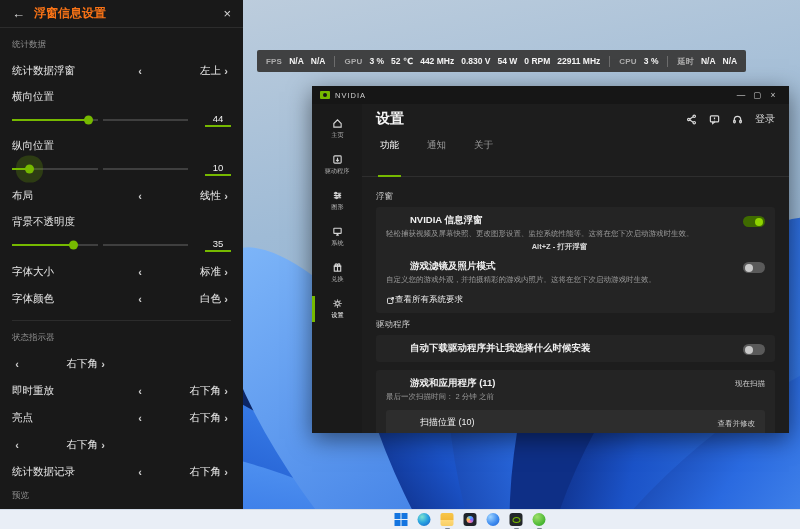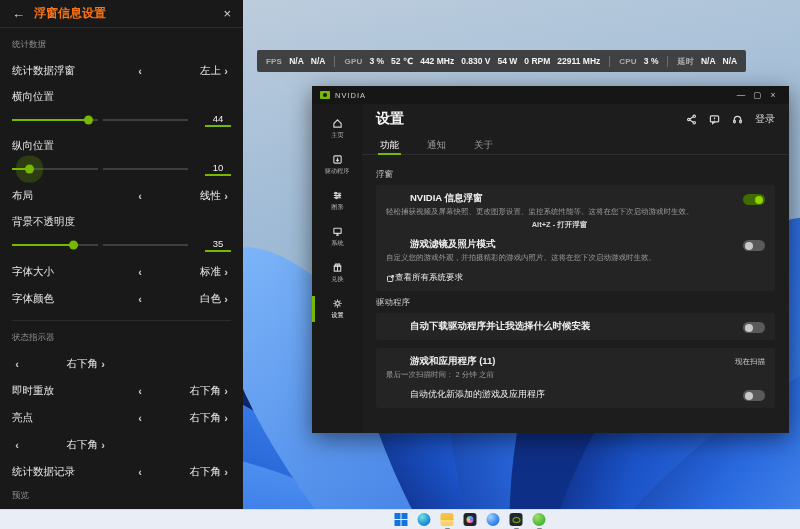--- a/index.html
+++ b/index.html
@@ -74,21 +74,21 @@
   .side-item .slbl { font-size:6.5px; color:#b5b5b5; transform:scale(0.95); }
   .side-item.active .slbl { color:#fff; }
   .side-item.active::before { content:""; position:absolute; left:0; top:4px; bottom:4px; width:3px; background:#76b900; }
   .app-main { flex:1; display:flex; flex-direction:column; overflow:hidden; }
   .app-header { height:30px; display:flex; align-items:center; padding:0 14px; flex:0 0 auto; }
   .page-title { font-size:14px; font-weight:bold; color:#f4f4f4; flex:1; }
   .hd-icons { display:flex; align-items:center; gap:12px; }
   .hd-icons svg { width:11px; height:11px; stroke:#d9d9d9; fill:none; stroke-width:1.3; }
   .login-lbl { font-size:10px; color:#d9d9d9; }
   .tabs { display:flex; gap:24px; padding:0 16px; border-bottom:1px solid #2e2e2e; flex:0 0 auto; }
-  .tab { font-size:9.5px; color:#9c9c9c; padding:5px 2px 2px; cursor:pointer; position:relative; }
+  .tab { font-size:9.5px; color:#9c9c9c; padding:5px 2px 24px; cursor:pointer; position:relative; }
   .tab.active { color:#fff; }
   .tab.active::after { content:""; position:absolute; left:0; right:0; bottom:-1px; height:2px; background:#76b900; }
   .app-content { flex:1; overflow:hidden; padding:8px 14px 6px; }
   .sec-hd { font-size:8.5px; color:#cfcfcf; margin:6px 0 4px; }
   .card { background:#242424; border-radius:3px; padding:7px 10px; }
   .crow { display:flex; align-items:flex-start; }
   .crow + .crow { margin-top:8px; }
   .crow .cmain { flex:1; padding-right:10px; }
   .ctitle { font-size:9.5px; font-weight:bold; color:#f0f0f0;padding-left:24px; }
   .cdesc { font-size:7.5px; color:#9a9a9a; margin-top:2px; line-height:1.35; }
@@ -433,20 +433,24 @@
         </div>
 
         <div class="card" style="margin-top:8px;">
           <div class="crow">
             <div class="cmain">
               <div class="ctitle">游戏和应用程序 (11)</div>
               <div class="csub">最后一次扫描时间： 2 分钟 之前</div>
             </div>
             <span class="caction">现在扫描</span>
           </div>
+          <div class="subcard">
+            <div class="ctitle" style="flex:1;">扫描位置 (10)</div>
+            <span class="caction">查看并修改</span>
+          </div>
           <div class="crow">
             <div class="cmain">
               <div class="ctitle" style="font-weight:normal;font-size:9px;">自动优化新添加的游戏及应用程序</div>
             </div>
             <div class="toggle"></div>
           </div>
 
         </div>
 
       </div>

